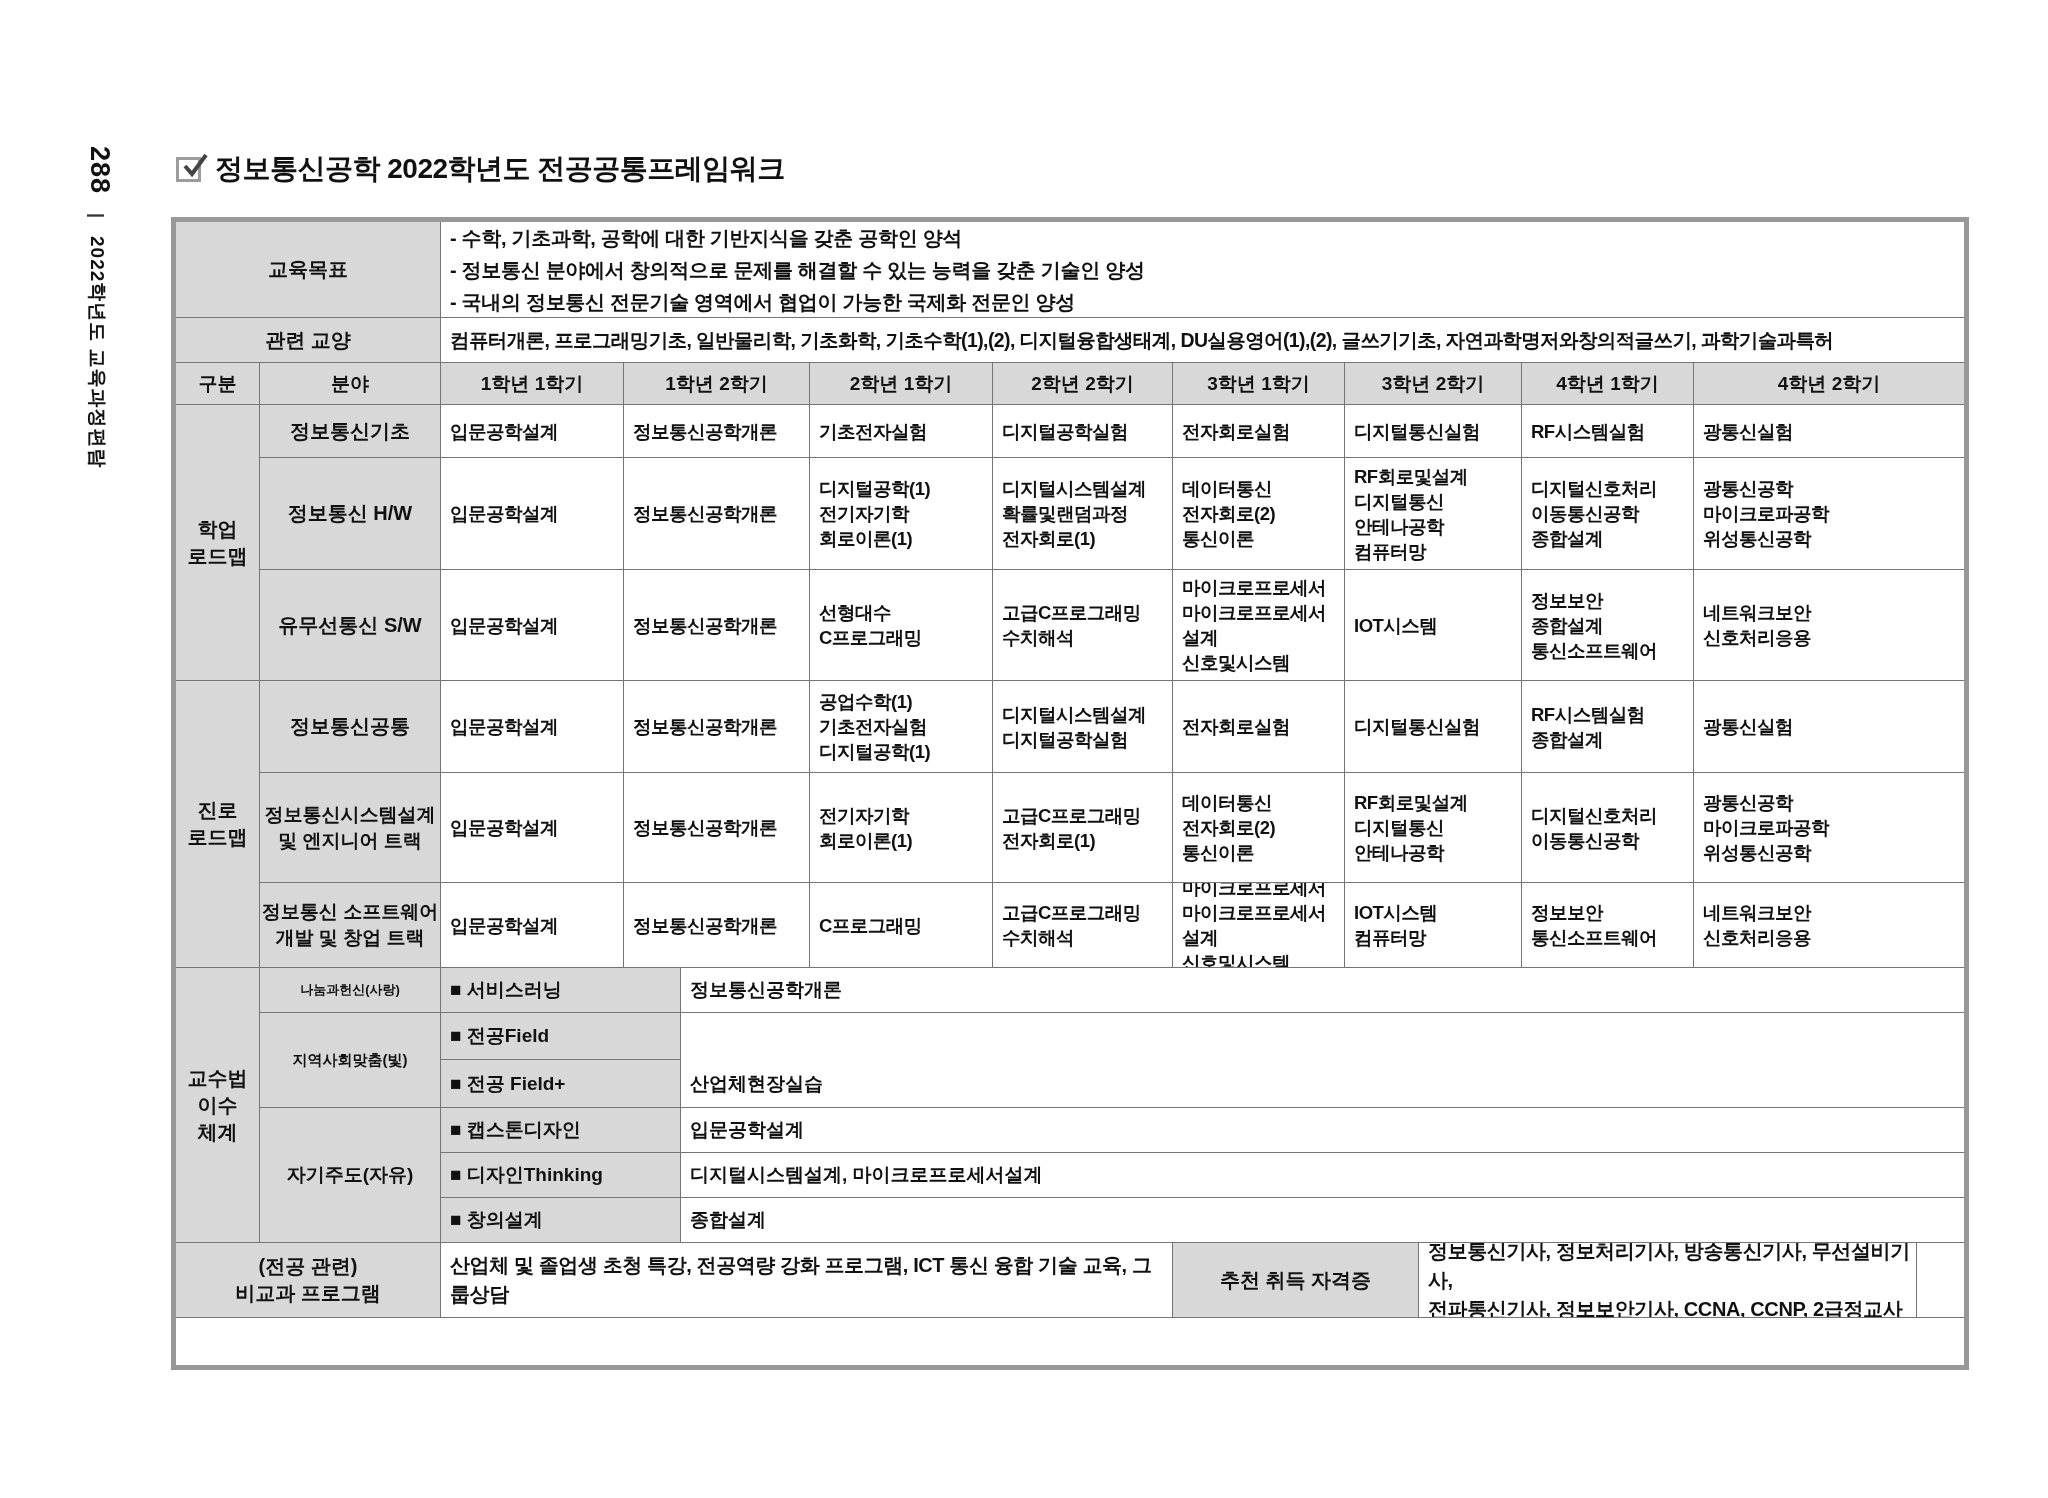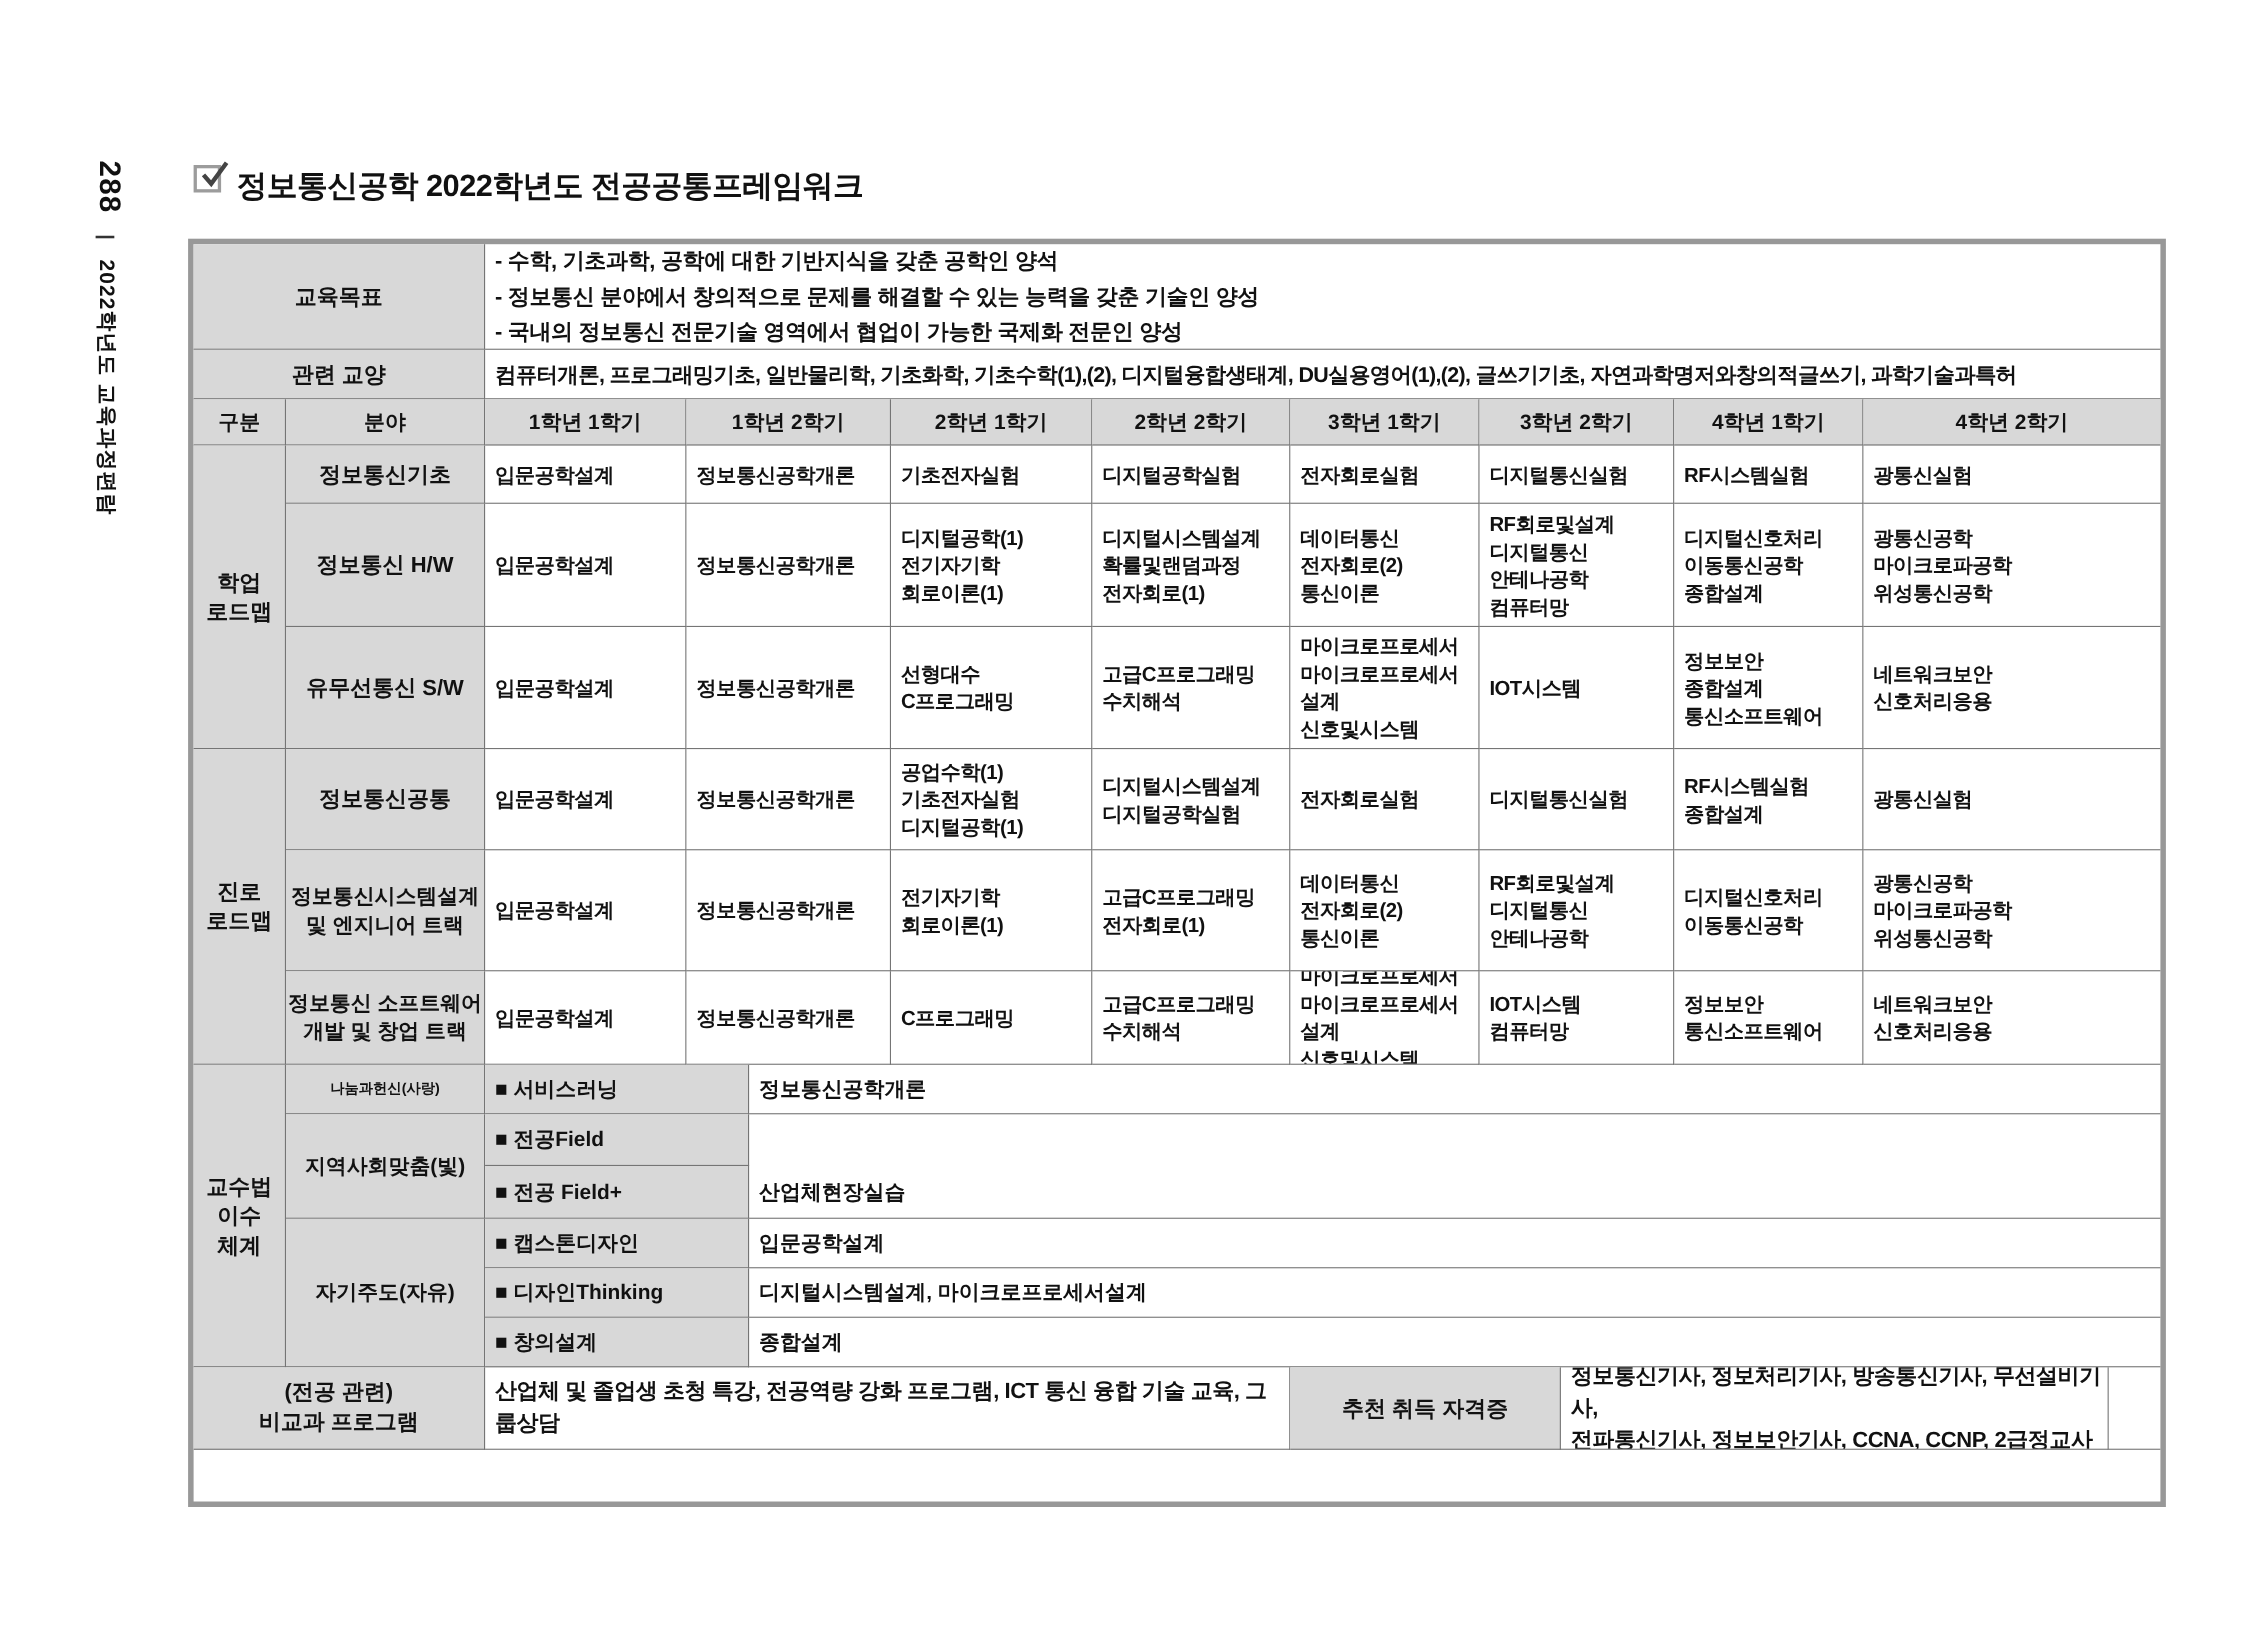--- a/index.html
+++ b/index.html
@@ -6,21 +6,21 @@
   html,body { width: 2048px; height: 1498px; background: #ffffff; font-family: "Liberation Sans", sans-serif; color: #111; }
   body { position: relative; font-weight: bold; }
 
   
   .sidebar { position:absolute; left:84px; top:146px; writing-mode: vertical-rl; text-orientation: sideways; white-space: nowrap; }
   .sidebar .pageno { font-size: 27px; letter-spacing: 1px; }
   .sidebar .divider { font-size: 18px; margin: 14px 0; color:#333; }
   .sidebar .caption { font-size: 19px; letter-spacing: 1px; }
 
   
-  .title-row { position:absolute; left:176px; top:150px; display:flex; gap:14px; }
+  .title-row { position:absolute; left:176px; top:150px; display:flex; align-items:center; gap:14px; }
   .checkbox { position:relative; width:25px; height:25px; border:3px solid #9c9c9c; display:inline-block; }
   .checkbox svg { position:absolute; left:1px; top:-7px; }
   .page-title { font-size:28px; letter-spacing:-0.5px; }
 
   
   .framework { position:absolute; left:171px; top:217px; width:1798px; height:1153px; border:5px solid #989898; background:#fff; display:flex; flex-direction:column; }
   .band { display:flex; flex-direction:row; width:100%; }
   .bandcol { display:flex; flex-direction:column; flex:1 1 auto; }
   .cell { border-right:1px solid #757575; border-bottom:1px solid #757575; display:flex; align-items:center; white-space:pre-line; overflow:hidden; }
   .cell.last { border-right:none; }
@@ -208,21 +208,21 @@
     <div class="cell g ctr lbl" style="flex:0 0 84px">교수법
 이수
 체계</div>
     <div class="bandcol">
       <div class="band" style="height:45px">
         <div class="cell g ctr lbl" style="flex:0 0 181px; font-size:13px">나눔과헌신(사랑)</div>
         <div class="cell g lft method" style="flex:0 0 240px">■ 서비스러닝</div>
         <div class="cell lft method last" style="flex:0 0 1283px">정보통신공학개론</div>
       </div>
       <div class="band" style="height:95px">
-        <div class="cell g ctr lbl" style="flex:0 0 181px; font-size:19px">지역사회맞춤(빛)</div>
+        <div class="cell g ctr lbl" style="flex:0 0 181px; font-size:15px">지역사회맞춤(빛)</div>
         <div class="bandcol">
           <div class="band" style="height:47px">
             <div class="cell g lft method" style="flex:0 0 240px">■ 전공Field</div>
           </div>
           <div class="band" style="height:48px">
             <div class="cell g lft method" style="flex:0 0 240px">■ 전공 Field+</div>
             <div class="cell lft method last" style="flex:0 0 1283px">산업체현장실습</div>
           </div>
         </div>
       </div>

